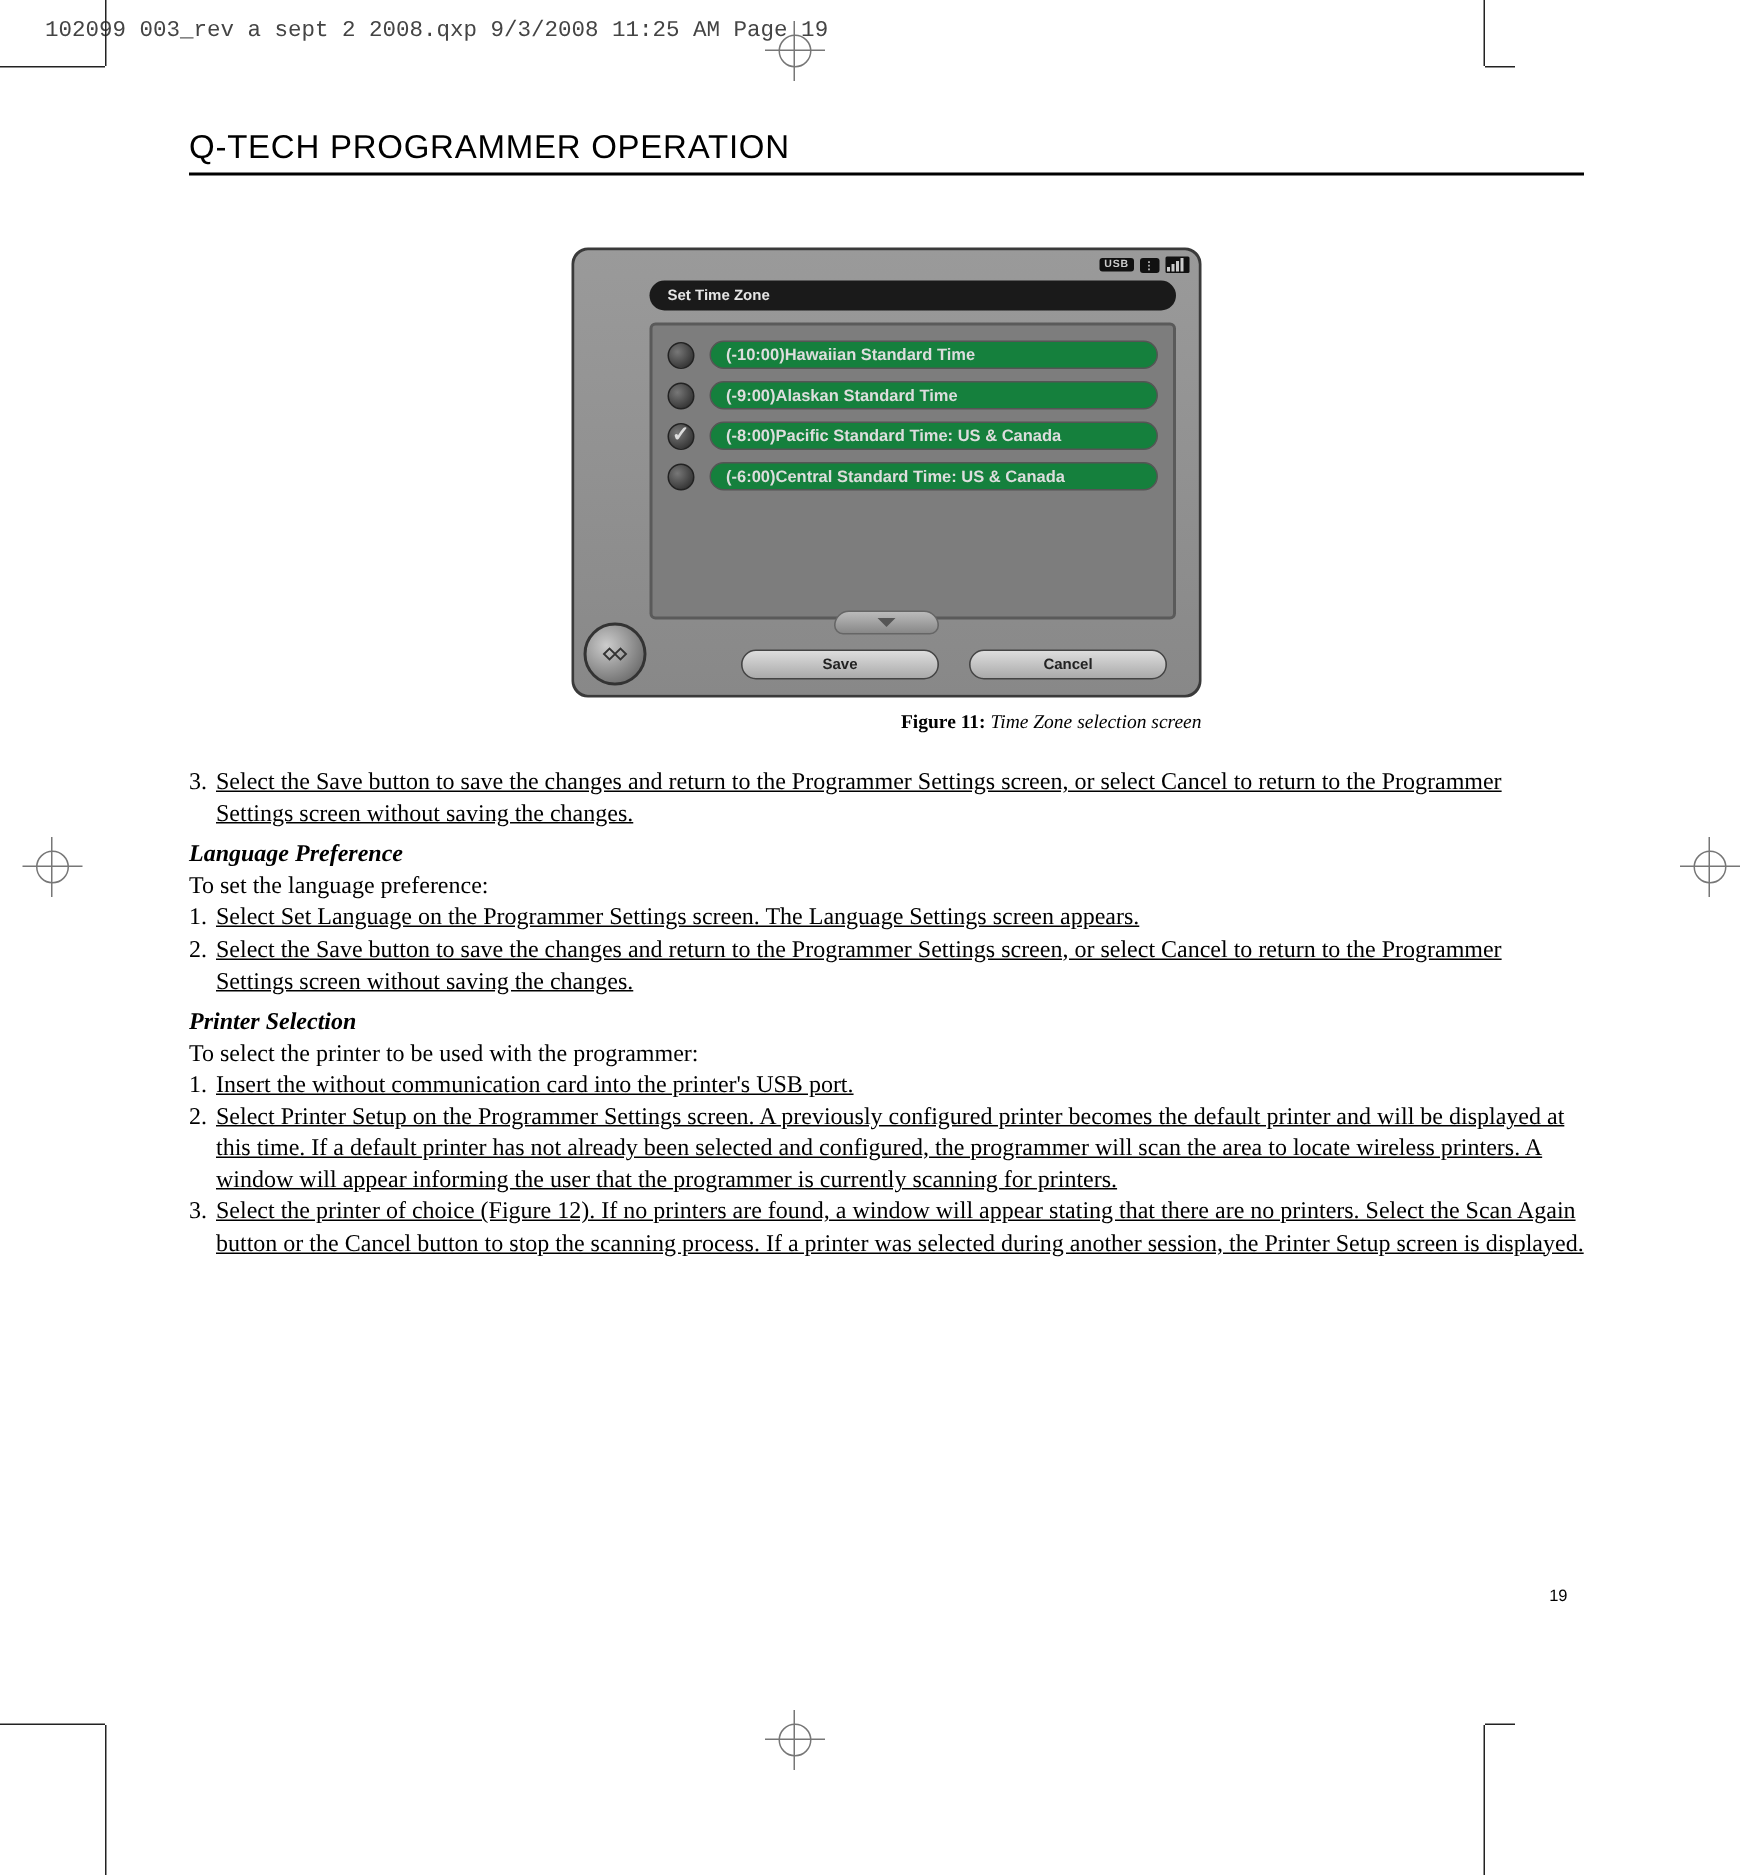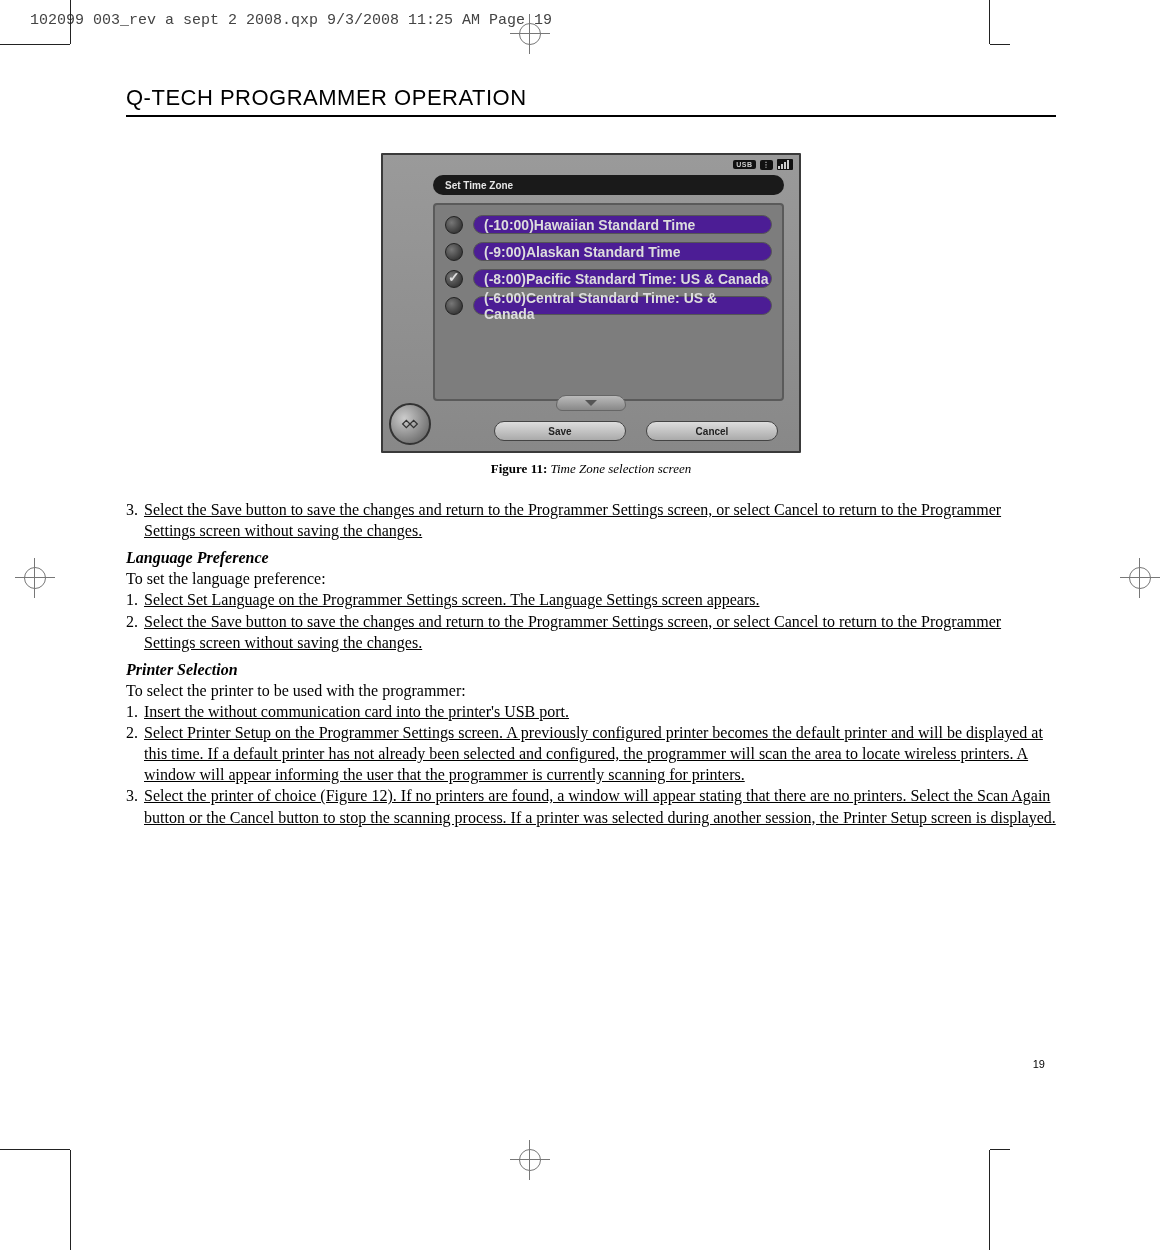--- a/index.html
+++ b/index.html
@@ -87,33 +87,33 @@
     top: 85px;
     left: 126px;
     width: 930px;
   }
   .section-title {
     font-family: Arial, Helvetica, sans-serif;
     font-size: 22px;
     letter-spacing: 0.5px;
     border-bottom: 2px solid #000;
     padding-bottom: 4px;
-    margin-bottom: 36px;
+    margin-bottom: 48px;
   }
 
   .figure-wrap {
     width: 420px;
     margin: 0 auto 8px auto;
   }
   .device-screen {
     width: 420px;
     height: 300px;
     background: linear-gradient(#9a9a9a,#888);
     border: 2px solid #3a3a3a;
-    border-radius: 1px;
+    border-radius: 11px;
     position: relative;
     overflow: hidden;
   }
   .status-bar {
     position: absolute;
     top: 4px;
     right: 6px;
     display: flex;
     gap: 4px;
     align-items: center;
@@ -189,25 +189,25 @@
     position: absolute;
     top: -2px;
     left: 2px;
     color: #ddd;
     font-size: 14px;
     font-weight: bold;
   }
   .tz-option {
     flex: 1;
     height: 19px;
-    background: #4c1d95;
+    background: #15803d;
     border-radius: 10px;
     color: #ddd;
     font-family: Arial, sans-serif;
-    font-size: 14px;
+    font-size: 11px;
     font-weight: bold;
     display: flex;
     align-items: center;
     padding-left: 10px;
     border: 1px solid #555;
   }
   .down-tab {
     position: absolute;
     bottom: 40px;
     left: 50%;
@@ -262,21 +262,21 @@
     background: radial-gradient(circle at 35% 35%, #ccc, #555);
     border: 2px solid #333;
     display: flex;
     align-items: center;
     justify-content: center;
     color: #333;
     font-size: 18px;
   }
 
   .caption {
-    text-align: center;
+    text-align: right;
     font-size: 13px;
     margin: 8px 0 22px 0;
   }
   .caption b { font-weight: bold; }
   .caption i { font-style: italic; }
 
   .body-text {
     font-size: 16px;
     line-height: 1.32;
   }

